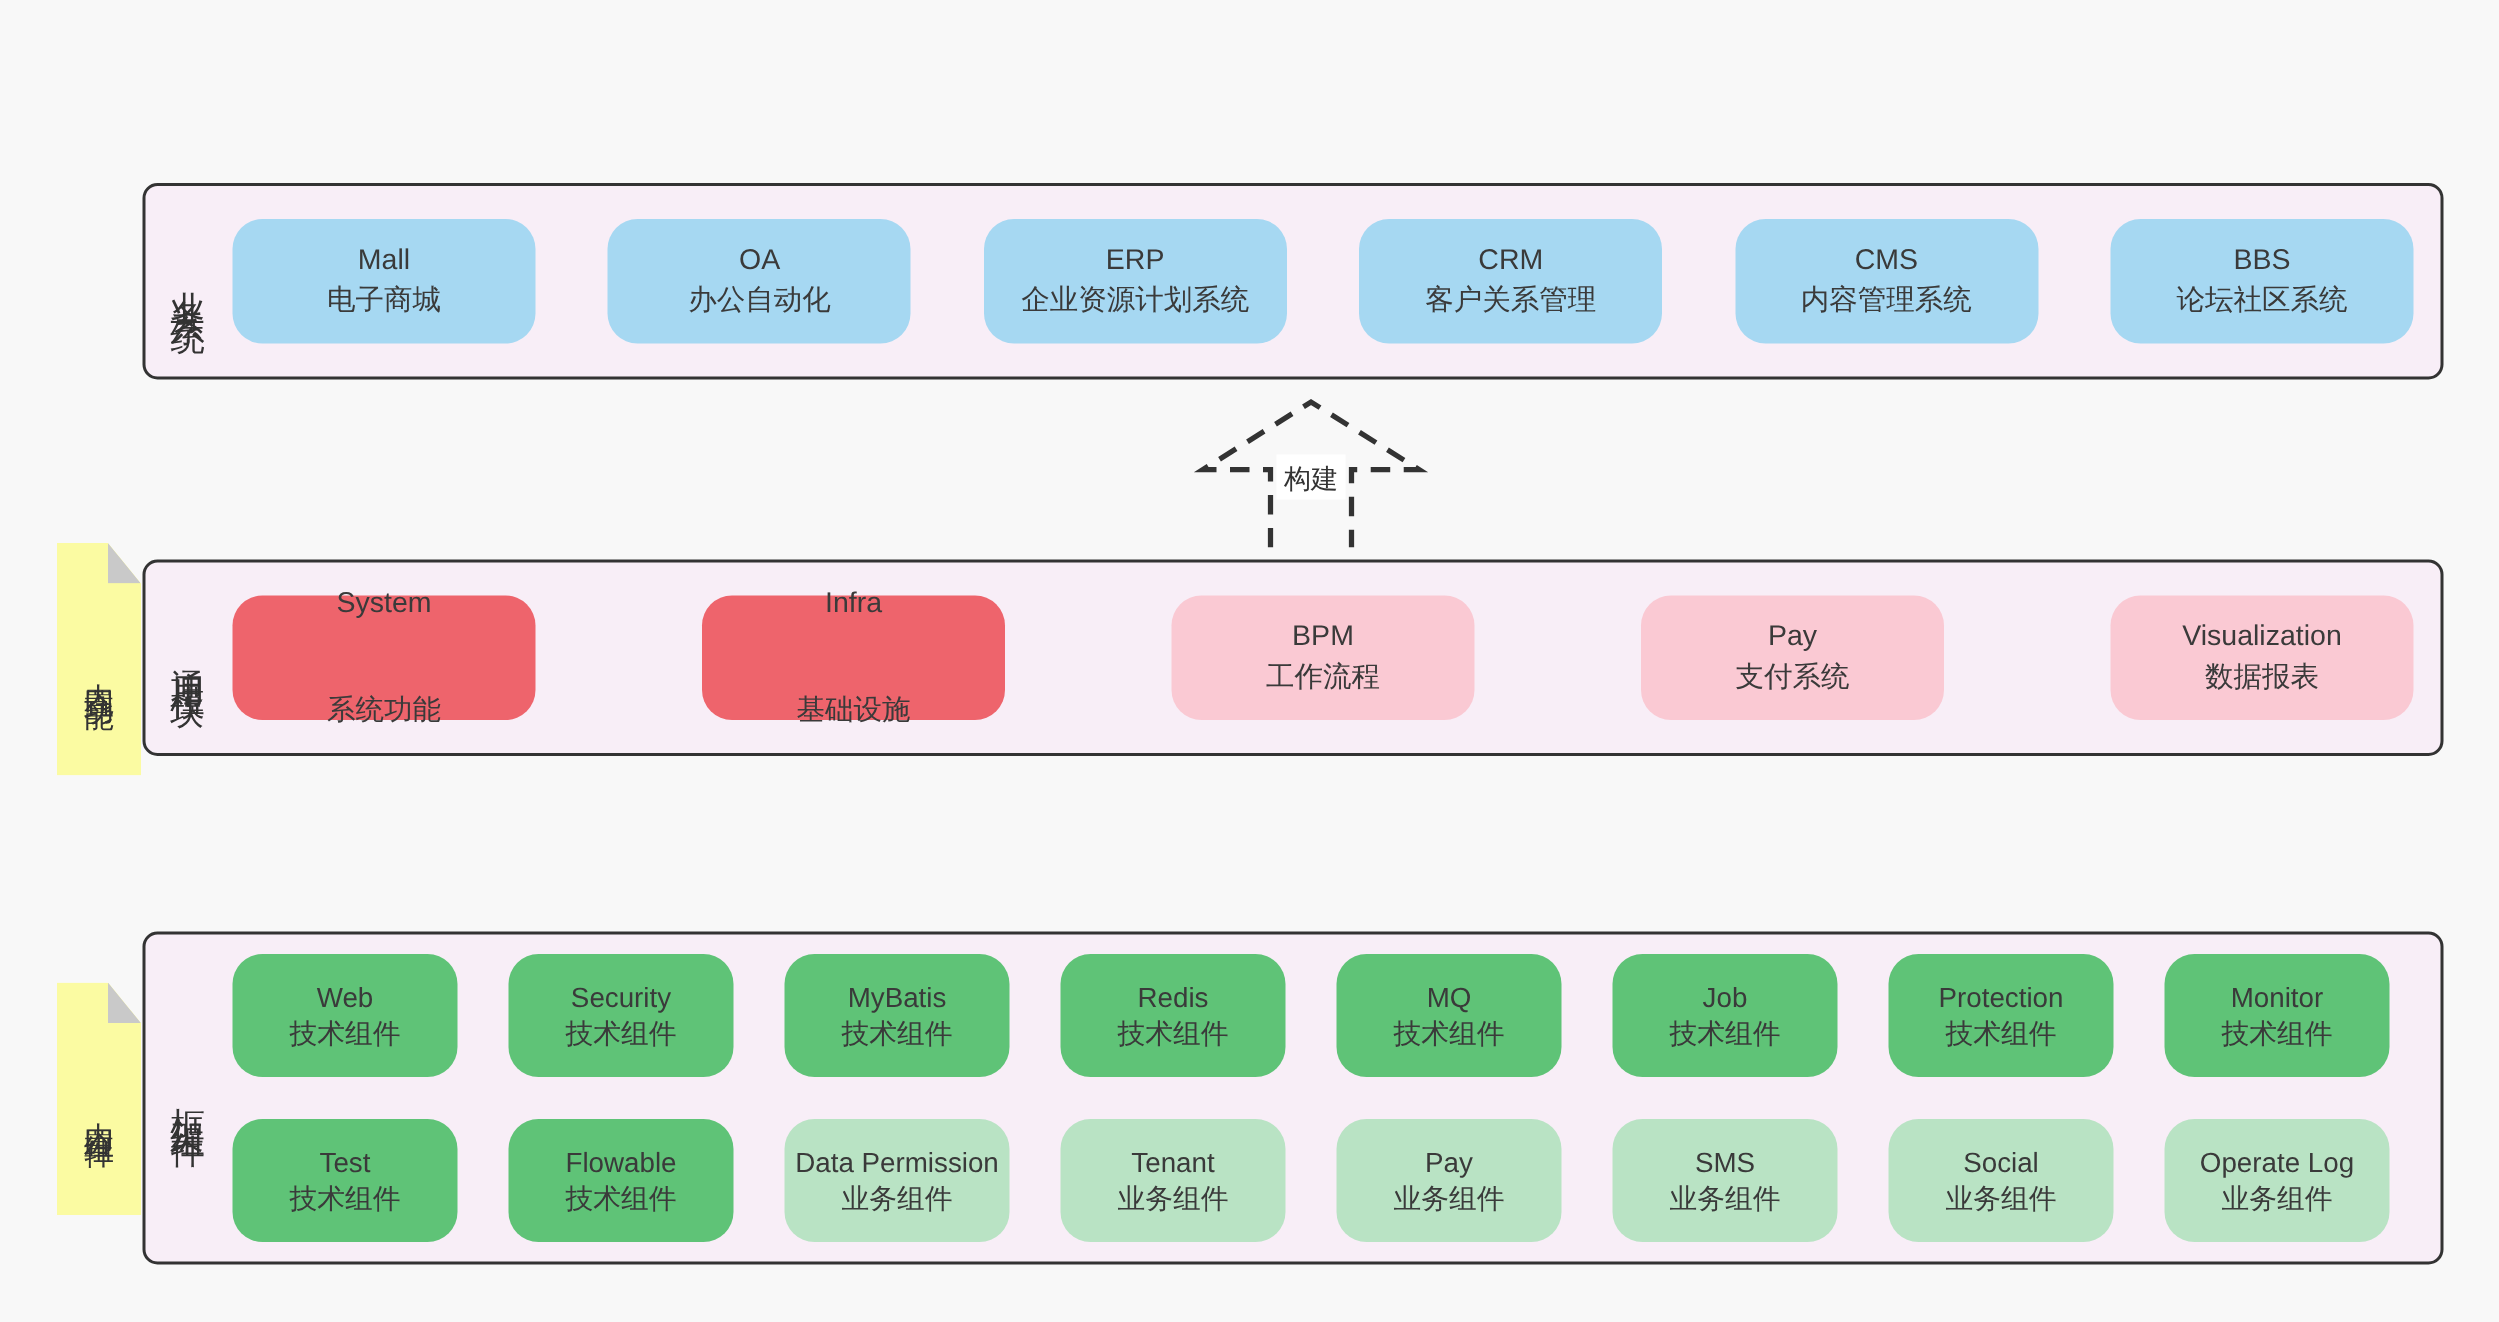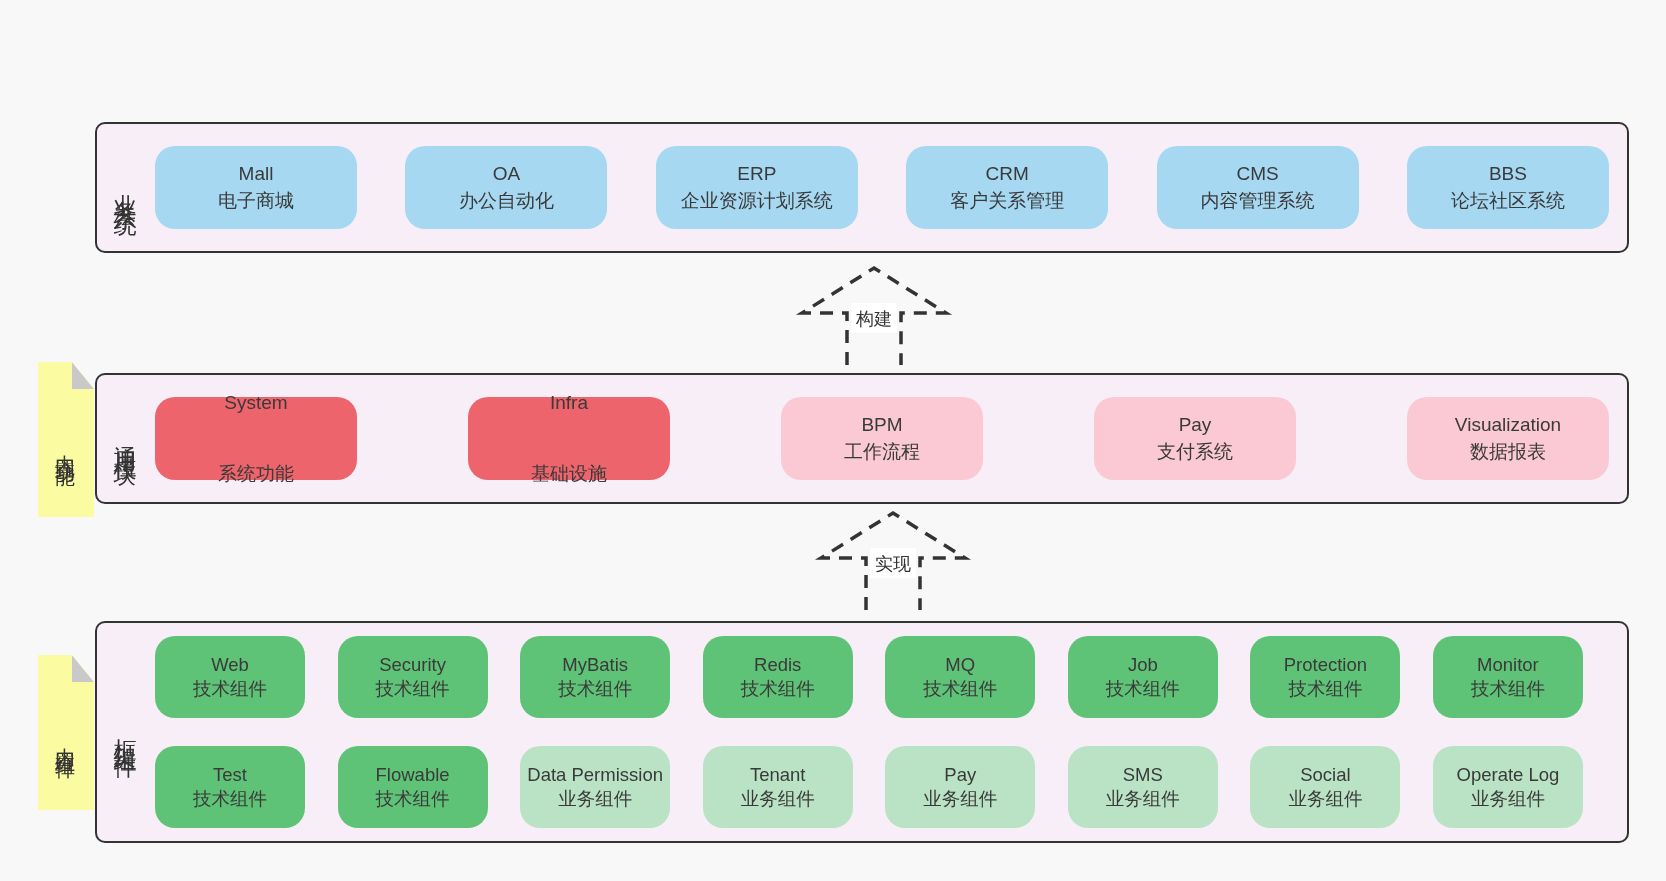--- a/index.html
+++ b/index.html
@@ -36,21 +36,21 @@
     width:58px;flex:0 0 58px;
     display:flex;align-items:center;justify-content:center;
     writing-mode:vertical-rl;text-orientation:upright;
     font-size:23px;letter-spacing:6px;color:#333;
     white-space:nowrap;
   }
   .boxes{
     flex:1;display:flex;justify-content:space-between;align-items:center;
     padding-right:18px;
   }
-  .band-3 .band-rows{flex:1;display:flex;flex-direction:column;gap:28px;padding-right:44px;}
+  .band-3 .band-rows{flex:1;display:flex;flex-direction:column;gap:28px;padding-right:34px;}
   .band-3 .boxes{padding-right:0;}
 
   .box{
     width:202px;height:83px;border-radius:20px;
     display:flex;flex-direction:column;align-items:center;justify-content:center;
     text-align:center;font-size:19px;line-height:1.38;
   }
   .band-3 .box{width:150px;height:82px;font-size:18.5px;line-height:1.3;}
   .box.blue{background:var(--c-blue);}
   .box.red{background:var(--c-red);gap:44px;}
@@ -160,27 +160,20 @@
           <span class="box-title">Pay</span>
           <span class="box-subtitle">支付系统</span>
         </div>
         <div class="box pink">
           <span class="box-title">Visualization</span>
           <span class="box-subtitle">数据报表</span>
         </div>
       </div>
   </section>
 
-  <div class="arrow arrow-2">
-    <svg width="160" height="100" viewBox="0 0 160 100">
-      <path d="M53,100 L53,48 L8,48 L80,3 L152,48 L107,48 L107,100"></path>
-      <rect class="label-bg" x="57" y="38" width="46" height="30"></rect>
-      <text x="80" y="60">实现</text>
-    </svg>
-  </div>
 
   <div class="note note-3">
     <span class="note-fold"></span>
     <span class="note-text">内置组件</span>
   </div>
 
   <section class="band band-3">
     <div class="vlabel">框架组件</div>
     <div class="band-rows">
       <div class="boxes">

